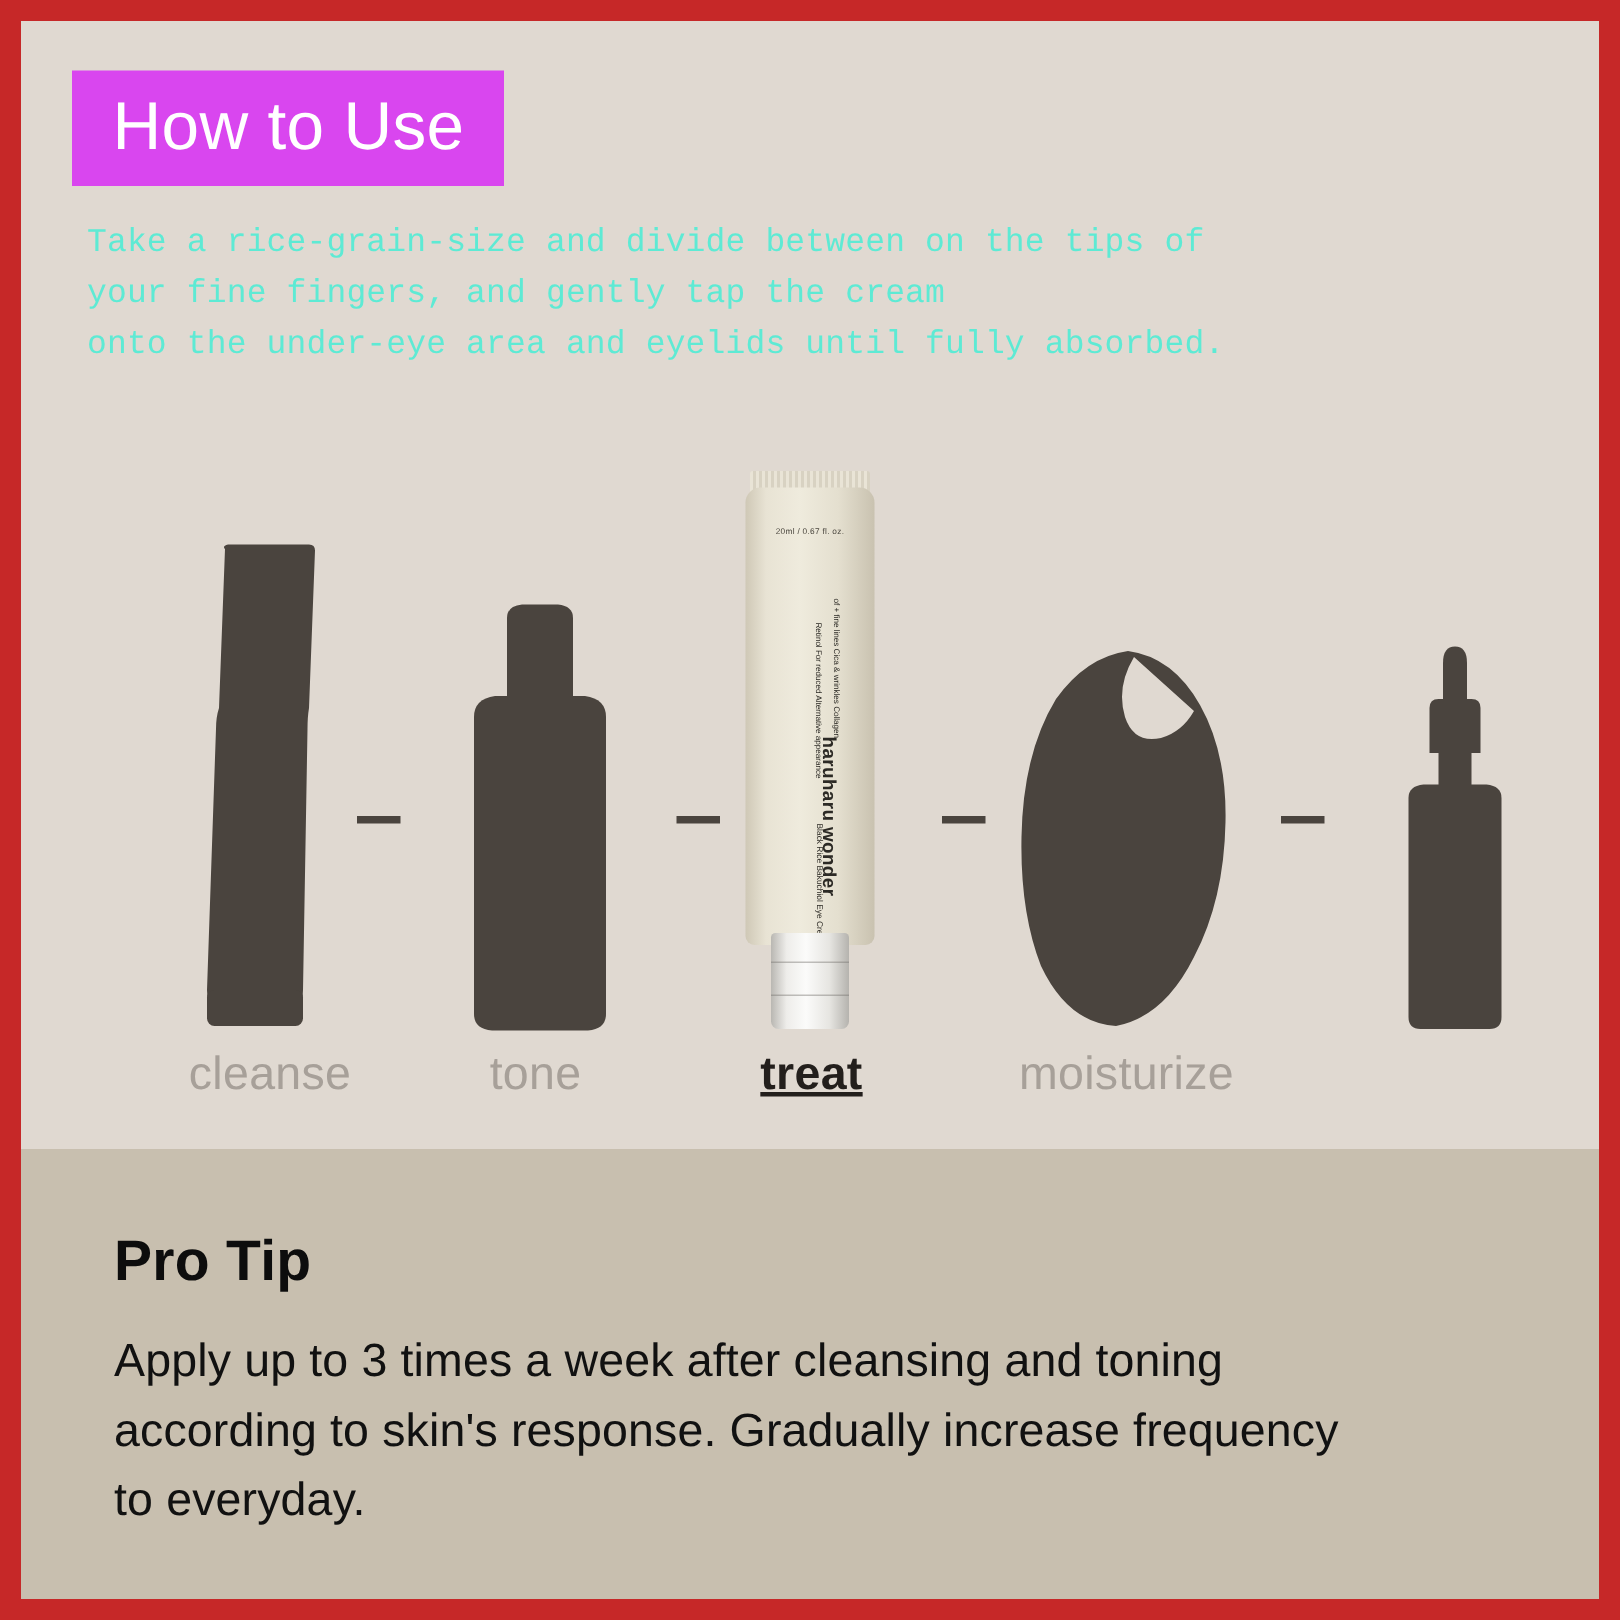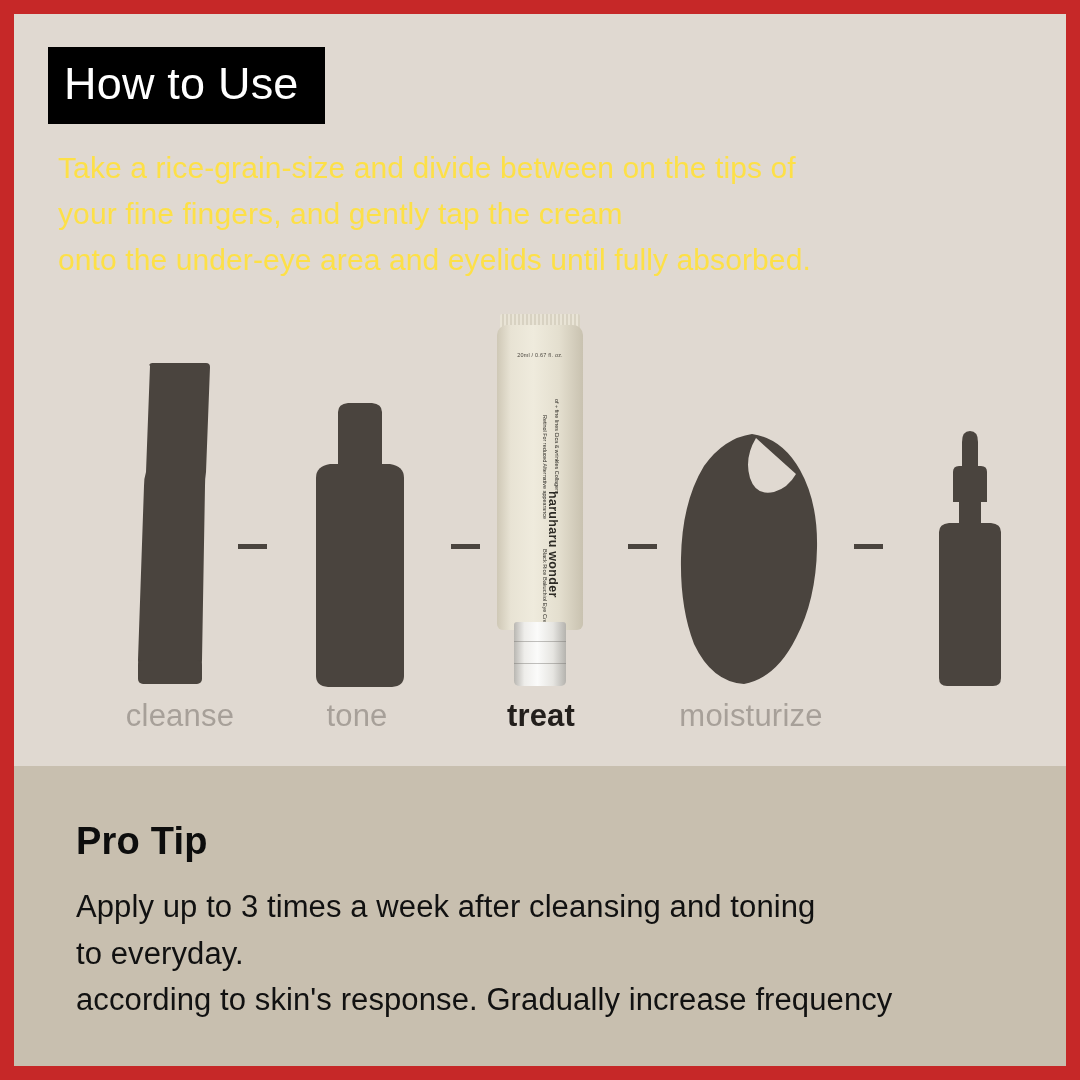--- a/index.html
+++ b/index.html
@@ -17,33 +17,34 @@
     background:#e0d9d1;
   }
   
   #lower {
     position:absolute; left:14px; top:766px; width:1052px; height:300px;
     background:#c8bfaf;
   }
 
   
   #badge {
-    position:absolute; left:48px; top:47px; background:#000000;
-    padding:14px 26px 18px 16px;
+    position:absolute; left:48px; top:47px; background:#d946ef;
+    padding:14px 26px 18px 27px;
   }
   #badge span {
     color:#ffffff; font-size:45px; line-height:1;
     letter-spacing:0.2px; font-weight:400;
   }
 
   
   #intro {
     position:absolute; left:58px; top:145px; width:900px;
-    color:#fde047; font-size:30px; line-height:1.54;
+    color:#5eead4; font-size:22px; line-height:1.54;
     letter-spacing:0.1px;
+    font-family:Liberation Mono, monospace;
   }
   #intro div { white-space:nowrap; }
 
   
   #routine {
     position:absolute; left:14px; top:330px; width:1052px; height:360px;
   }
   .step {
     position:absolute; bottom:0; display:flex; align-items:flex-end;
     justify-content:center; width:160px; height:100%;
@@ -53,21 +54,21 @@
   .dash {
     position:absolute; top:214px; width:29px; height:5px; background:#4a443e;
   }
 
   
   #labels { position:absolute; left:14px; top:698px; width:1068px; height:46px; }
   .label {
     position:absolute; top:0; width:230px; text-align:center;
     font-size:31px; color:#a7a099; letter-spacing:0.2px;
   }
-  .label.active { color:#231f1c; font-weight:700; }
+  .label.active { color:#231f1c; font-weight:700;text-decoration:underline; }
 
   
   #tube { position:absolute; left:497px; top:314px; width:86px; height:372px; }
   #tube-seal {
     position:absolute; left:3px; top:0; width:80px; height:14px;
     background:repeating-linear-gradient(90deg,#e9e4d6 0 2px,#d8d2c2 2px 4px);
     border-radius:2px 2px 0 0;
   }
   #tube-body {
     position:absolute; left:0; top:11px; width:86px; height:305px;
@@ -196,17 +197,17 @@
   <div id="labels">
     <div class="label" style="left:51px;">cleanse</div>
     <div class="label" style="left:228px;">tone</div>
     <div class="label active" style="left:412px;">treat</div>
     <div class="label" style="left:622px;">moisturize</div>
   </div>
 
   <div id="protip-title">Pro Tip</div>
   <div id="protip-body">
     <div>Apply up to 3 times a week after cleansing and toning</div>
+    <div>according to skin's response. Gradually increase frequency</div>
     <div>to everyday.</div>
-    <div>according to skin's response. Gradually increase frequency</div>
   </div>
 
 </div>
 
 </body></html>

